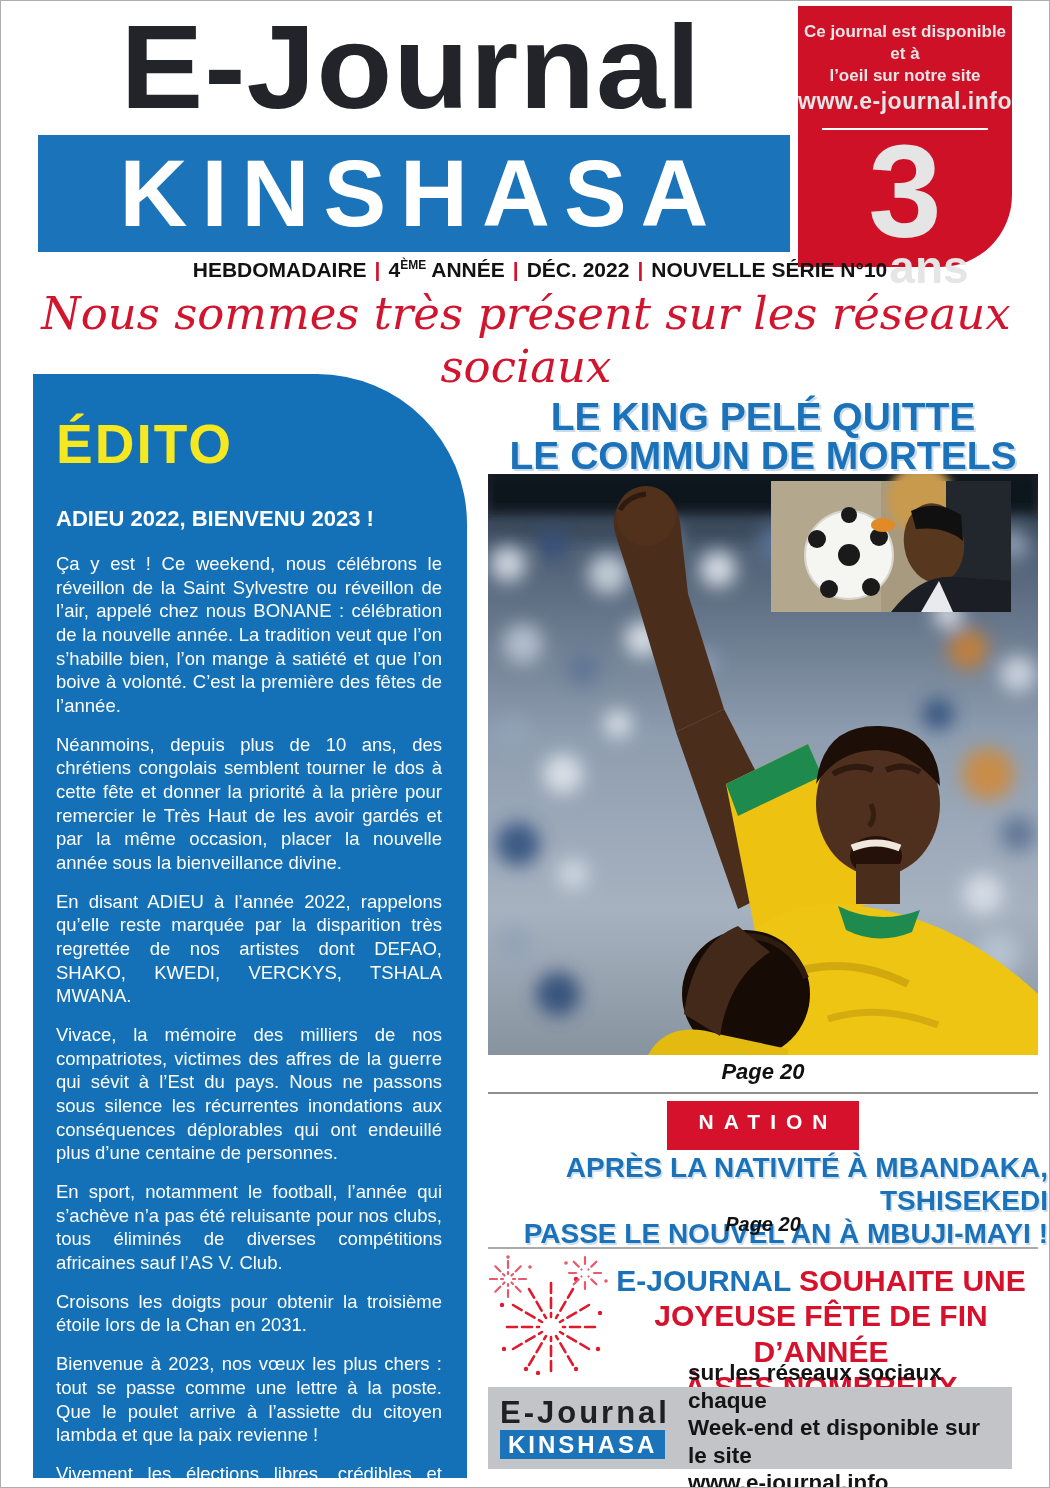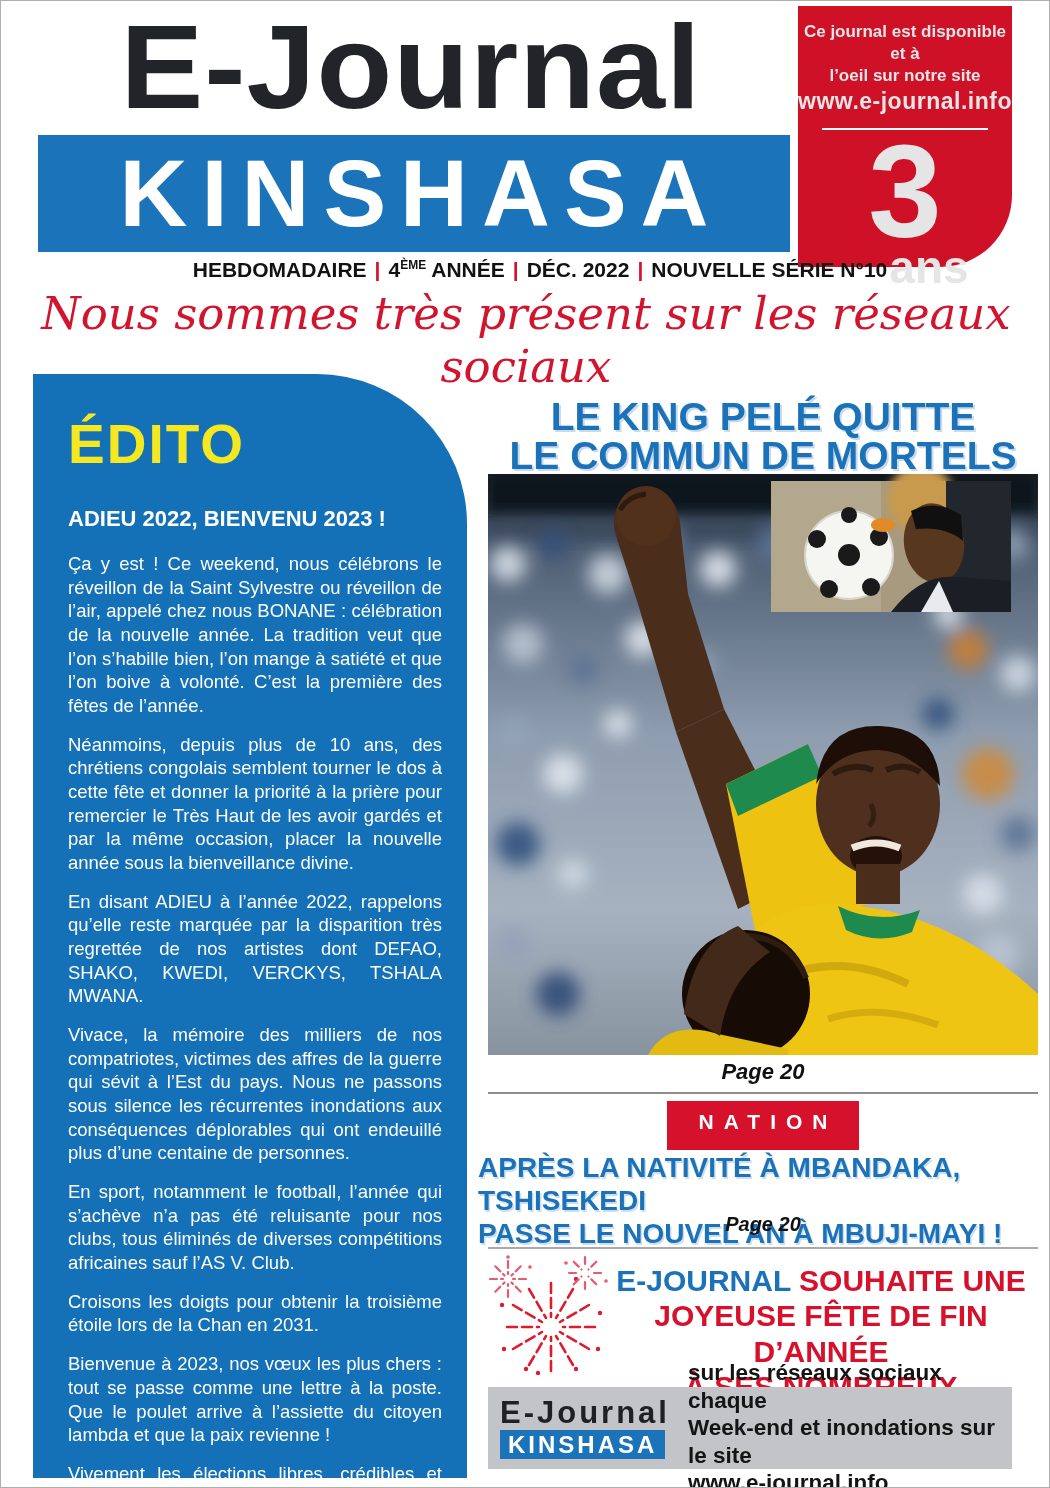--- a/index.html
+++ b/index.html
@@ -25,40 +25,40 @@
   .issue{position:absolute;left:0;top:257px;width:1050px;text-align:center;
          font-size:21px;font-weight:700;color:#121212;margin-left:14px;}
   .issue .sep{color:#d6112b;padding:0 8px;}
   .issue sup{font-size:12px;font-weight:700;}
 
   .tagline{position:absolute;left:0;top:286px;width:1050px;text-align:center;
            font-family:"DejaVu Serif",serif;font-style:italic;font-size:45px;color:#d2152e;}
 
   
   .edito{position:absolute;left:32px;top:373px;width:434px;height:1104px;background:#1470b7;
-         border-radius:0 150px 0 0;box-sizing:border-box;padding:24px 25px 0 35px;color:#fff;}
+         border-radius:0 150px 0 0;box-sizing:border-box;padding:24px 25px 0 23px;color:#fff;}
   .edito h1{color:#f5e821;font-size:55px;margin:14px 0 30px 0;letter-spacing:2px;font-weight:700;}
   .edito h2{font-size:22px;margin:0 0 20px 0;font-weight:700;}
   .edito p{font-size:18.5px;line-height:1.28;text-align:justify;margin:0 0 15px 0;}
 
   
   .kicker{position:absolute;left:487px;top:372px;width:550px;text-align:center;
           color:#d6182b;font-weight:700;font-size:24px;}
   .headline{position:absolute;left:487px;top:396px;width:550px;text-align:center;
             color:#1b72b8;font-weight:700;font-size:39px;line-height:1.0;
             text-shadow:2px 2px 0 rgba(165,195,220,.6);}
   .photo{position:absolute;left:487px;top:473px;width:550px;height:581px;}
   .photo svg{display:block;}
   .photo-caption{position:absolute;left:487px;top:1058px;width:550px;text-align:center;
                  font-style:italic;font-weight:600;font-size:22px;color:#111;}
   .rule1{position:absolute;left:487px;top:1091px;width:550px;height:2px;background:#8f8f8f;}
   .nation-badge-wrap{position:absolute;left:487px;top:1100px;width:550px;text-align:center;}
   .nation-badge{display:inline-block;background:#d6112b;color:#fff;font-weight:700;font-size:21px;
                 letter-spacing:10px;padding:9px 22px 16px 32px;}
-  .nation-headline{position:absolute;left:477px;top:1150px;width:570px;text-align:left;
+  .nation-headline{position:absolute;left:477px;top:1150px;width:570px;text-align:right;
                    color:#1b72b8;font-weight:700;font-size:28px;line-height:1.18;
                    text-shadow:1.5px 1.5px 0 rgba(165,195,220,.55);}
   .nation-caption{position:absolute;left:487px;top:1212px;width:550px;text-align:center;
                   font-style:italic;font-weight:600;font-size:20px;color:#111;}
   .rule2{position:absolute;left:487px;top:1246px;width:550px;height:2px;background:#a9a9a9;}
 
   .fireworks{position:absolute;left:487px;top:1252px;width:125px;height:122px;}
   .greeting{position:absolute;left:600px;top:1262px;width:440px;text-align:center;
             font-weight:700;font-size:30px;line-height:1.18;color:#d6112b;}
   .greeting .brand{color:#1b72b8;}
@@ -287,18 +287,18 @@
     <div>À SES NOMBREUX LECTEURS !</div>
   </div>
 
   <div class="footer-box">
     <div class="footer-logo">
       <div class="t">E-Journal</div>
       <div class="b">KINSHASA</div>
     </div>
     <div class="footer-text">
       <div>sur les réseaux sociaux chaque</div>
-      <div>Week-end et inondations sur le site</div>
+      <div>Week-end et disponible sur le site</div>
       <div>www.e-journal.info</div>
     </div>
   </div>
 
 </div>
 
 </body></html>

